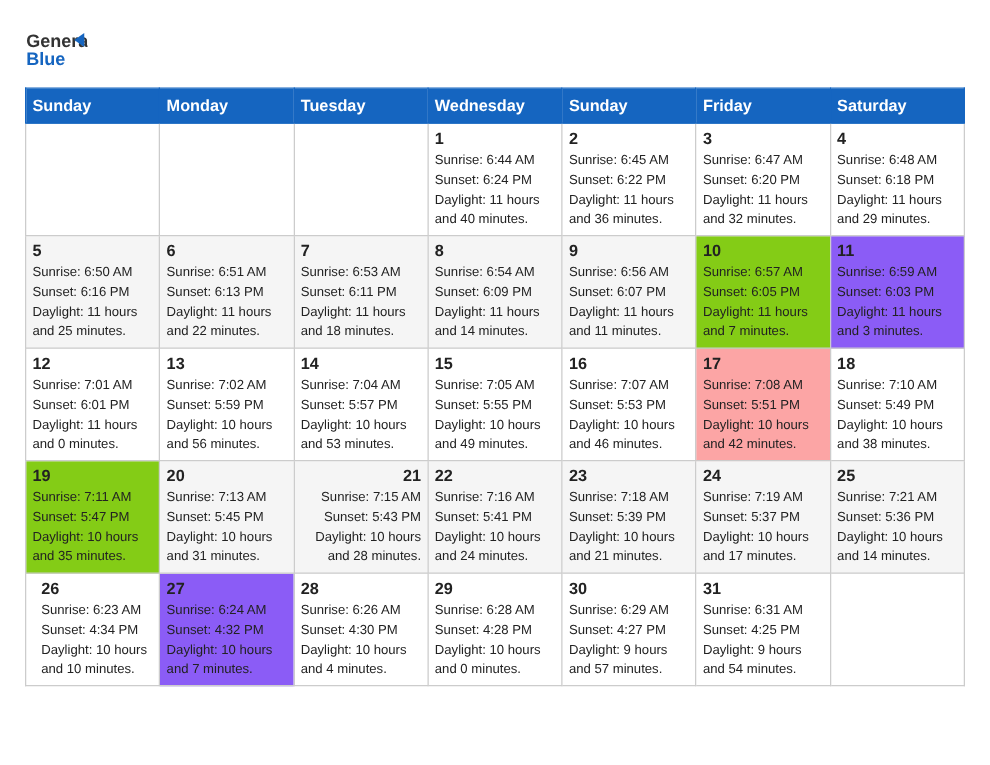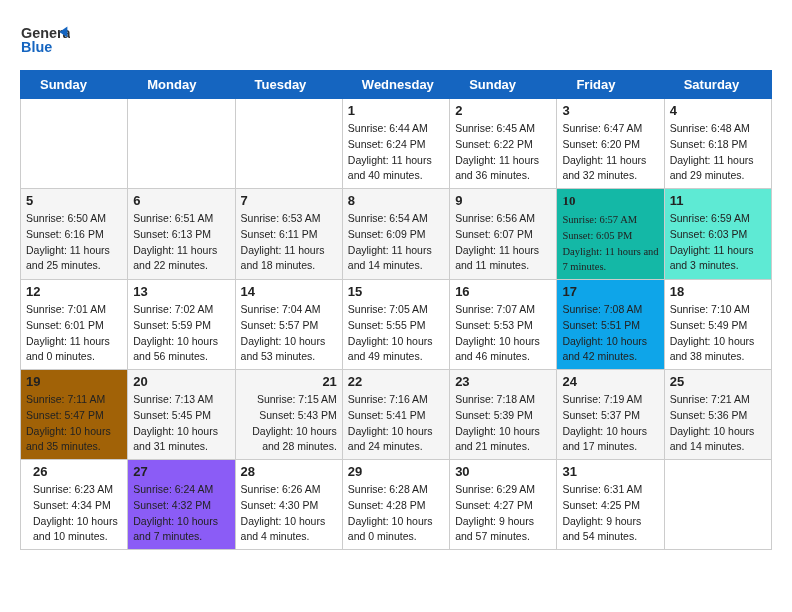--- a/index.html
+++ b/index.html
@@ -30,21 +30,21 @@
     }
     table {
       width: 100%;
       border-collapse: collapse;
       table-layout: fixed;
     }
     th {
       background-color: #1565c0;
       color: #fff;
       text-align: left;
-      padding: 6px 19px;
+      padding: 6px 5px;
       font-size: 13px;
       font-weight: bold;
       border: 1px solid #1565c0;
     }
     td {
       border: 1px solid #ccc;
       vertical-align: top;
       padding: 4px 5px;
       font-size: 11px;
       color: #222;
@@ -141,25 +141,25 @@
           <div class="day-info">Sunrise: 6:53 AM<br>Sunset: 6:11 PM<br>Daylight: 11 hours and 18 minutes.</div>
         </td>
         <td style="background-color: rgb(245, 245, 245);">
           <div class="day-number">8</div>
           <div class="day-info">Sunrise: 6:54 AM<br>Sunset: 6:09 PM<br>Daylight: 11 hours and 14 minutes.</div>
         </td>
         <td style="background-color: rgb(245, 245, 245);">
           <div class="day-number">9</div>
           <div class="day-info">Sunrise: 6:56 AM<br>Sunset: 6:07 PM<br>Daylight: 11 hours and 11 minutes.</div>
         </td>
-        <td style="background-color: #14b8a6; font-family: Liberation Serif, serif;">
+        <td style="background-color: #84cc16;">
           <div class="day-number">10</div>
           <div class="day-info">Sunrise: 6:57 AM<br>Sunset: 6:05 PM<br>Daylight: 11 hours and 7 minutes.</div>
         </td>
-        <td style="background-color: #5eead4;">
+        <td style="background-color: #8b5cf6;">
           <div class="day-number">11</div>
           <div class="day-info">Sunrise: 6:59 AM<br>Sunset: 6:03 PM<br>Daylight: 11 hours and 3 minutes.</div>
         </td>
       </tr>
       <tr>
         <td style="background-color: rgb(255, 255, 255);">
           <div class="day-number">12</div>
           <div class="day-info">Sunrise: 7:01 AM<br>Sunset: 6:01 PM<br>Daylight: 11 hours and 0 minutes.</div>
         </td>
         <td style="background-color: rgb(255, 255, 255);">
@@ -171,31 +171,31 @@
           <div class="day-info">Sunrise: 7:04 AM<br>Sunset: 5:57 PM<br>Daylight: 10 hours and 53 minutes.</div>
         </td>
         <td style="background-color: rgb(255, 255, 255);">
           <div class="day-number">15</div>
           <div class="day-info">Sunrise: 7:05 AM<br>Sunset: 5:55 PM<br>Daylight: 10 hours and 49 minutes.</div>
         </td>
         <td style="background-color: rgb(255, 255, 255);">
           <div class="day-number">16</div>
           <div class="day-info">Sunrise: 7:07 AM<br>Sunset: 5:53 PM<br>Daylight: 10 hours and 46 minutes.</div>
         </td>
-        <td style="background-color: #0ea5e9;">
+        <td style="background-color: #fca5a5;">
           <div class="day-number">17</div>
           <div class="day-info">Sunrise: 7:08 AM<br>Sunset: 5:51 PM<br>Daylight: 10 hours and 42 minutes.</div>
         </td>
         <td style="background-color: rgb(255, 255, 255);">
           <div class="day-number">18</div>
           <div class="day-info">Sunrise: 7:10 AM<br>Sunset: 5:49 PM<br>Daylight: 10 hours and 38 minutes.</div>
         </td>
       </tr>
       <tr>
-        <td style="background-color: #a16207;">
+        <td style="background-color: #84cc16;">
           <div class="day-number">19</div>
           <div class="day-info">Sunrise: 7:11 AM<br>Sunset: 5:47 PM<br>Daylight: 10 hours and 35 minutes.</div>
         </td>
         <td style="background-color: rgb(245, 245, 245);">
           <div class="day-number">20</div>
           <div class="day-info">Sunrise: 7:13 AM<br>Sunset: 5:45 PM<br>Daylight: 10 hours and 31 minutes.</div>
         </td>
         <td style="background-color: rgb(245, 245, 245); text-align: right;">
           <div class="day-number">21</div>
           <div class="day-info">Sunrise: 7:15 AM<br>Sunset: 5:43 PM<br>Daylight: 10 hours and 28 minutes.</div>

